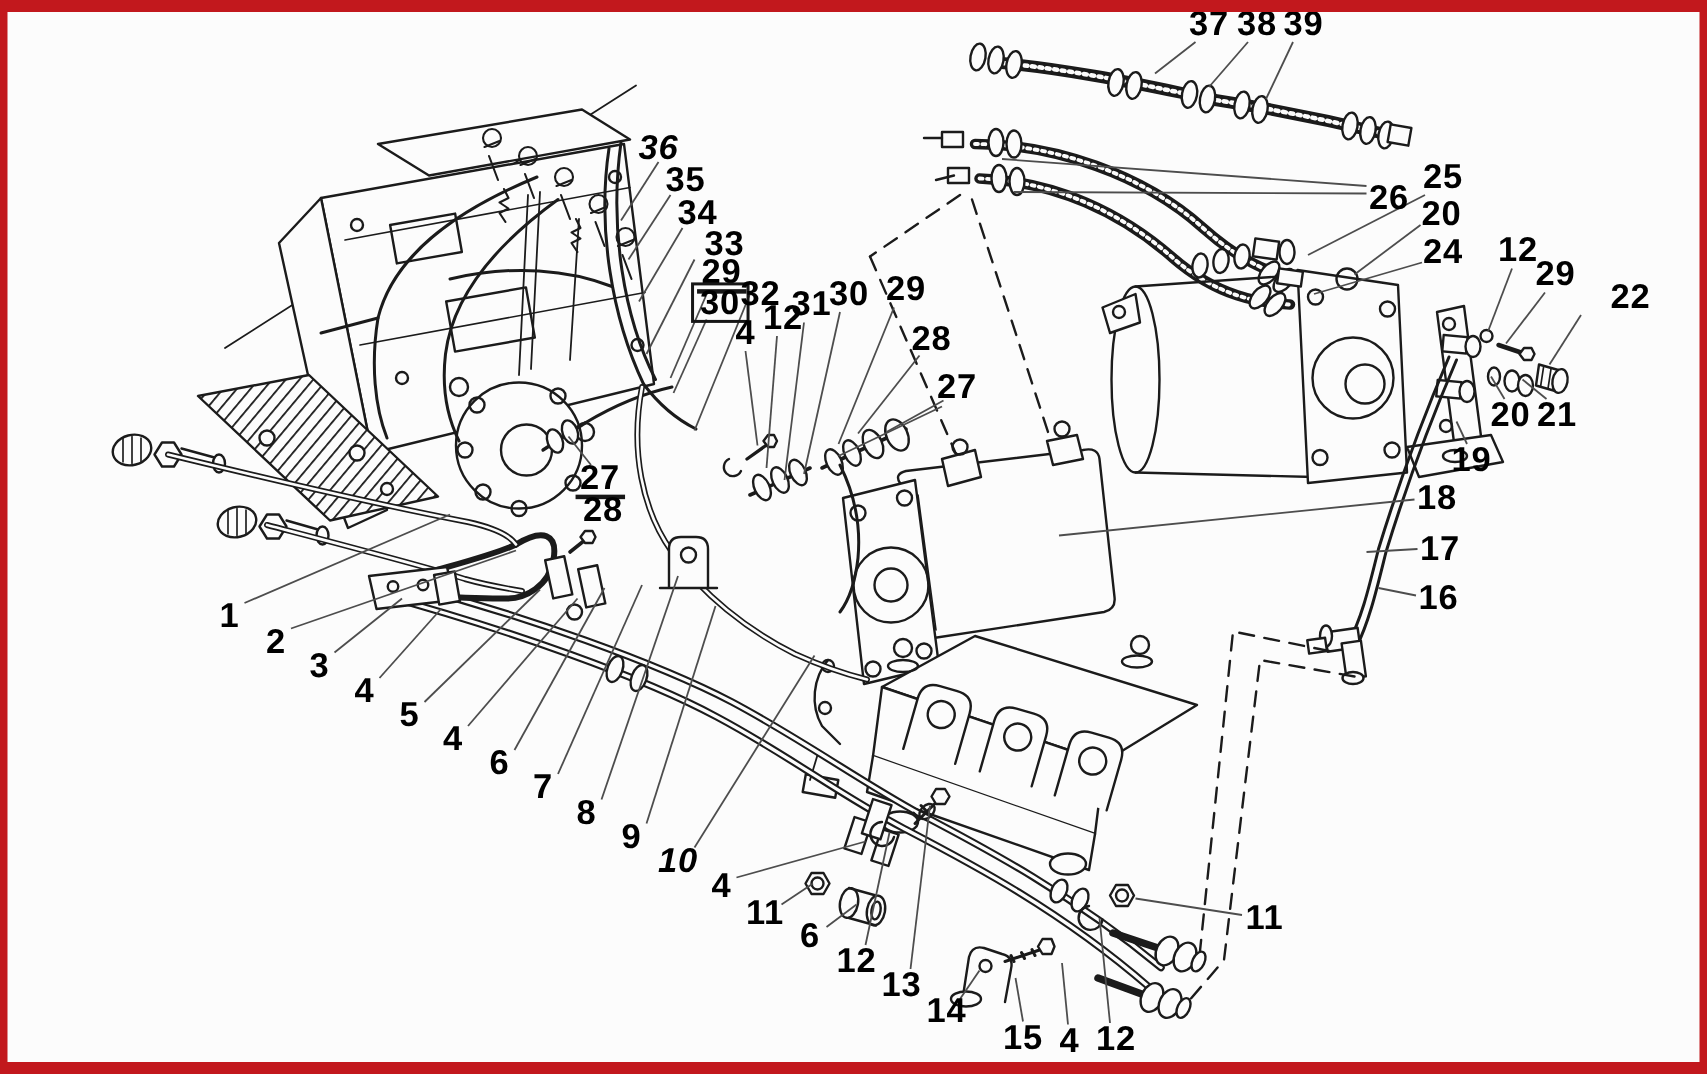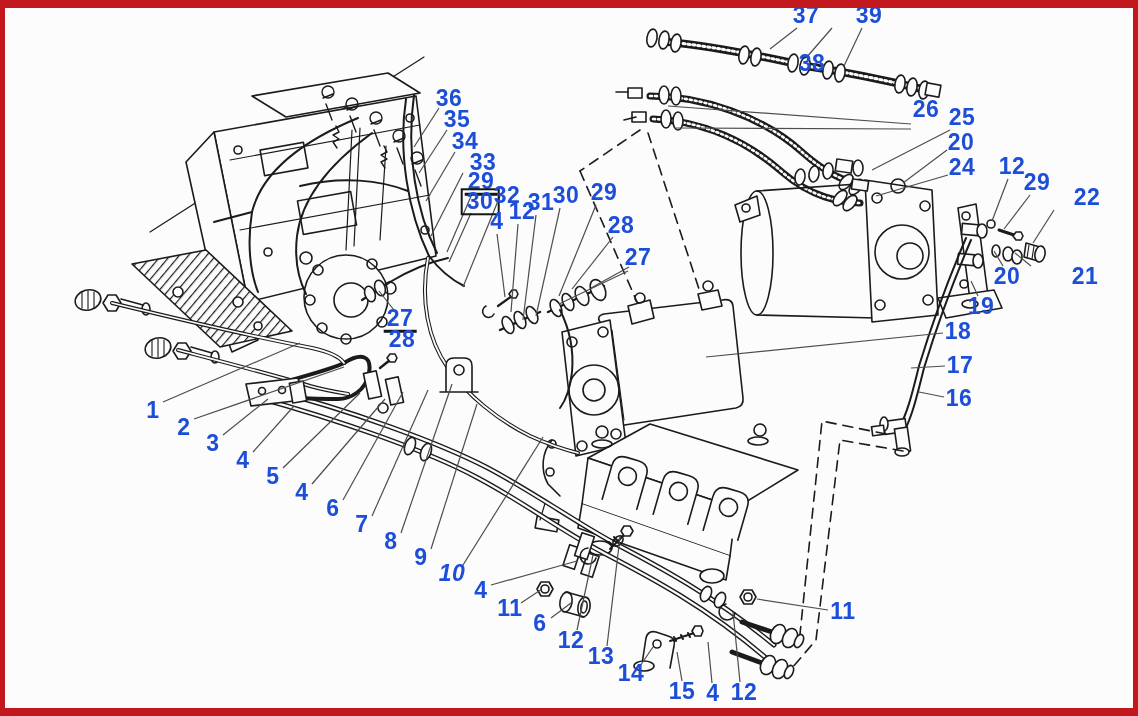--- a/index.html
+++ b/index.html
@@ -4,21 +4,21 @@
 <style>
   html,body{margin:0;padding:0;background:#e8e8e8;}
   #frame{position:relative;width:1138px;height:716px;background:#fcfcfc;overflow:hidden;
          font-family:"Liberation Sans","DejaVu Sans",sans-serif;}
   #border-overlay{position:absolute;left:0;top:0;right:0;bottom:0;z-index:40;pointer-events:none;
          border-top:8px solid #c2181d;border-bottom:8px solid #c2181d;
          border-left:5px solid #c2181d;border-right:5px solid #c2181d;}
   #art{position:absolute;left:0;top:0;z-index:5;}
   #callout-layer{position:absolute;left:0;top:0;width:100%;height:100%;z-index:20;}
   .callout{position:absolute;transform:translate(-50%,-50%);font-weight:700;font-size:23px;
-           color:#1d4ed8;white-space:nowrap;line-height:1.02;letter-spacing:0.5px;}
+           color:#000000;white-space:nowrap;line-height:1.02;letter-spacing:0.5px;}
   .callout.underline{border-bottom:3px solid #161616;padding:0 3px 0 3px;}
   .callout.boxed{border:2.5px solid #161616;padding:0 4px;}
   .leader{stroke:#4d4d4d;stroke-width:1.2;}
   .ink{stroke:#1b1b1b;fill:none;stroke-width:1.6;stroke-linecap:round;stroke-linejoin:round;}
   .dashed{stroke:#1b1b1b;fill:none;stroke-width:1.6;stroke-dasharray:10 7;}
 </style>
 </head>
 <body>
 
 <div id="frame">
@@ -400,36 +400,36 @@
         <line x1="640" y1="666" x2="653" y2="647" class="leader"></line>
         <line x1="682" y1="681" x2="677" y2="652" class="leader"></line>
         <line x1="712" y1="683" x2="708" y2="642" class="leader"></line>
         <line x1="740" y1="682" x2="733" y2="612" class="leader"></line>
         <line x1="828" y1="610" x2="757" y2="599" class="leader"></line>
       </g>
   </svg>
 
   <div id="callout-layer">
       <div class="callout" style="left: 806px; top: 16px;">37</div>
-      <div class="callout" style="left: 812px; top: 16px; margin-top: 48px;">38</div>
+      <div class="callout" style="left: 838px; top: 16px;">38</div>
       <div class="callout" style="left: 869px; top: 16px; text-align: right;">39</div>
-      <div class="callout" style="left: 926px; top: 110px;">26</div>
+      <div class="callout" style="left: 926px; top: 132px;">26</div>
       <div class="callout" style="left: 962px; top: 118px;">25</div>
       <div class="callout" style="left: 961px; top: 143px;">20</div>
       <div class="callout" style="left: 962px; top: 168px;">24</div>
       <div class="callout" style="left: 1012px; top: 167px;">12</div>
       <div class="callout" style="left: 1037px; top: 183px;">29</div>
       <div class="callout" style="left: 1061px; top: 198px; margin-left: 26px;">22</div>
       <div class="callout" style="left: 1007px; top: 277px;">20</div>
-      <div class="callout" style="left: 1038px; top: 277px; margin-left: 47px;">21</div>
+      <div class="callout" style="left: 1038px; top: 277px;">21</div>
       <div class="callout" style="left: 981px; top: 307px;">19</div>
       <div class="callout" style="left: 958px; top: 332px;">18</div>
       <div class="callout" style="left: 960px; top: 366px; text-align: right;">17</div>
       <div class="callout" style="left: 959px; top: 399px;">16</div>
-      <div class="callout" style="left: 449px; top: 99px;">36</div>
+      <div class="callout" style="left: 439px; top: 99px; font-style: italic;">36</div>
       <div class="callout" style="left: 457px; top: 120px;">35</div>
       <div class="callout" style="left: 465px; top: 142px;">34</div>
       <div class="callout" style="left: 483px; top: 163px;">33</div>
       <div class="callout underline" style="left: 481px; top: 183px;">29</div>
       <div class="callout boxed" style="left: 480px; top: 202px;">30</div>
       <div class="callout" style="left: 507px; top: 196px;">32</div>
       <div class="callout" style="left: 497px; top: 222px;">4</div>
       <div class="callout" style="left: 522px; top: 212px;">12</div>
       <div class="callout" style="left: 541px; top: 203px;">31</div>
       <div class="callout" style="left: 566px; top: 196px;">30</div>

